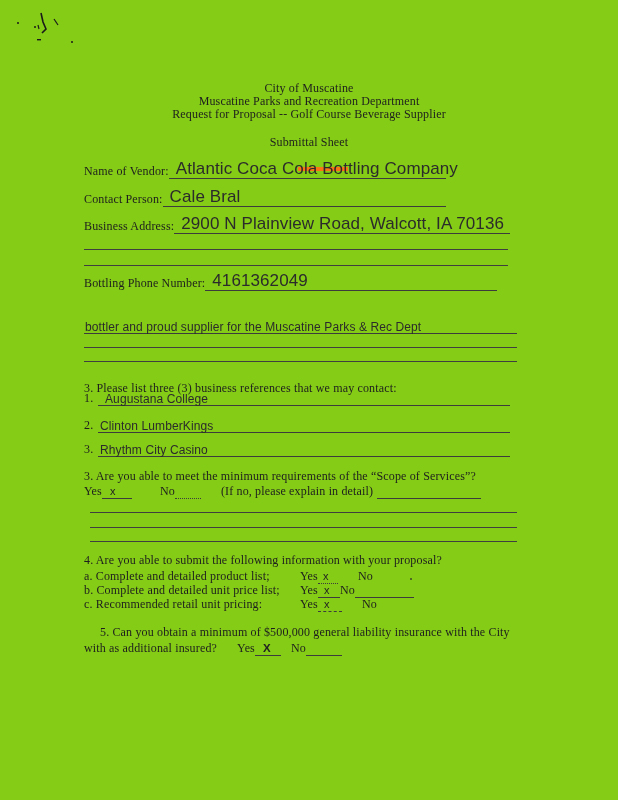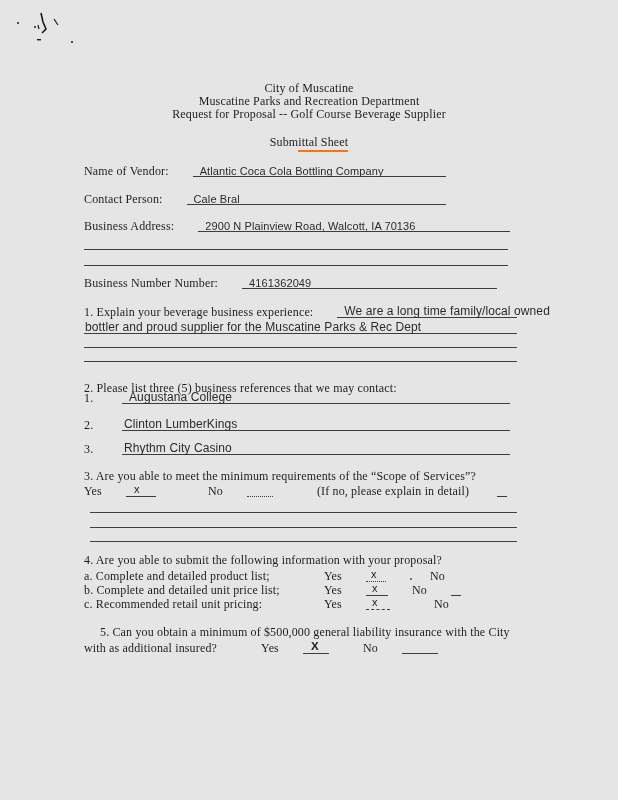--- a/index.html
+++ b/index.html
@@ -1,40 +1,40 @@
 <!DOCTYPE html>
 <html><head>
 <meta charset="utf-8">
 <style>
   html,body{margin:0;padding:0;background:#ffffff;}
   .page{
     position:relative;
     width:618px;height:800px;
-    background:#e5e5e5;
+    background:#84cc16;
     font-family:"Liberation Serif", serif;
     font-size:12px;
     color:#1e1e1e;
     overflow:hidden;
     letter-spacing:0.15px;
   }
   .abs{position:absolute;}
   .center{left:0;width:618px;text-align:center;}
   .hline{line-height:13px;}
-  .u{border-bottom:2px solid #f97316;padding-bottom:1px;}
+  .u{border-bottom:4px solid #f97316;padding-bottom:18px;}
   
-  .row{position:absolute;display:flex;align-items:flex-start;white-space:nowrap;gap:24px;}
+  .row{position:absolute;display:flex;align-items:flex-end;white-space:nowrap;}
   .lbl{flex:0 0 auto;}
   .fill{flex:1 1 auto;border-bottom:1px solid #3c3c3c;position:relative;height:12px;min-width:10px;}
   .fill.fw{flex:0 0 auto;}
   .fill.dotted{border-bottom-style:dotted;}
   .fill.dashed{border-bottom-style:dashed;}
   .val{
     position:absolute;bottom:-1px;left:7px;
     font-family:"Liberation Sans", sans-serif;
-    font-size:11px;color:#2b2b2b;white-space:nowrap;letter-spacing:0.1px;
+    font-size:17px;color:#2b2b2b;white-space:nowrap;letter-spacing:0.1px;
   }
   .val.sm{font-size:12px;}
   .mark{
     position:absolute;bottom:1px;left:8px;
     font-family:"Liberation Sans", sans-serif;
     font-size:11px;color:#222;
   }
   .mark.big{font-weight:bold;font-size:11.5px;}
   
   .rule{position:absolute;height:0;border-top:1px solid #3f3f3f;}
@@ -84,41 +84,35 @@
   <div class="row" style="left:84px;top:219px;width:426px">
     <span class="lbl">Business Address:</span>
     <span class="fill">
         <span class="val">2900 N Plainview Road, Walcott, IA 70136</span>
       </span>
   </div>
   <div class="rule" style="left:84px;top:249px;width:424px"></div>
   <div class="rule" style="left:84px;top:265px;width:424px"></div>
 
   <div class="row" style="left:84px;top:276px;width:413px">
-    <span class="lbl">Business Number Number:</span>
+    <span class="lbl">Bottling Phone Number:</span>
     <span class="fill">
         <span class="val">4161362049</span>
       </span>
   </div>
 
-  <div class="row" style="left:84px;top:305px;width:433px">
-    <span class="lbl">1. Explain your beverage business experience:</span>
-    <span class="fill">
-        <span class="val sm">We are a long time family/local owned</span>
-      </span>
-  </div>
   <div class="row" style="left:84px;top:321px;width:433px">
     <span class="fill">
         <span class="val sm" style="left:1px">bottler and proud supplier for the Muscatine Parks &amp; Rec Dept</span>
       </span>
   </div>
   <div class="rule" style="left:84px;top:347px;width:433px"></div>
   <div class="rule" style="left:84px;top:361px;width:433px"></div>
 
-  <div class="abs" style="left:84px;top:381px">2. Please list three (5) business references that we may contact:</div>
+  <div class="abs" style="left:84px;top:381px">3. Please list three (3) business references that we may contact:</div>
   <div class="row" style="left:84px;top:391px;width:426px">
     <span class="num">1.</span>
     <span class="fill">
         <span class="val sm">Augustana College</span>
       </span>
   </div>
   <div class="row" style="left:84px;top:418px;width:426px">
     <span class="num">2.</span>
     <span class="fill">
         <span class="val sm" style="left:2px">Clinton LumberKings</span>

